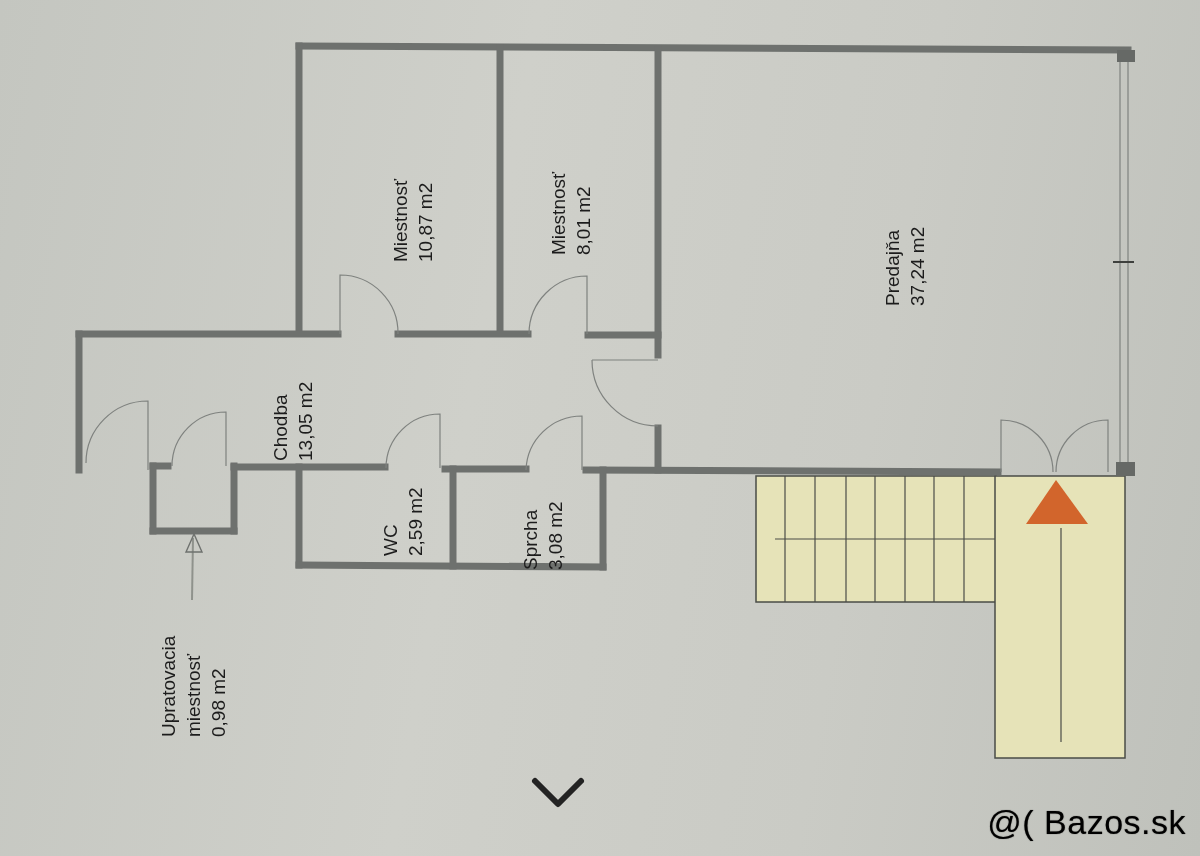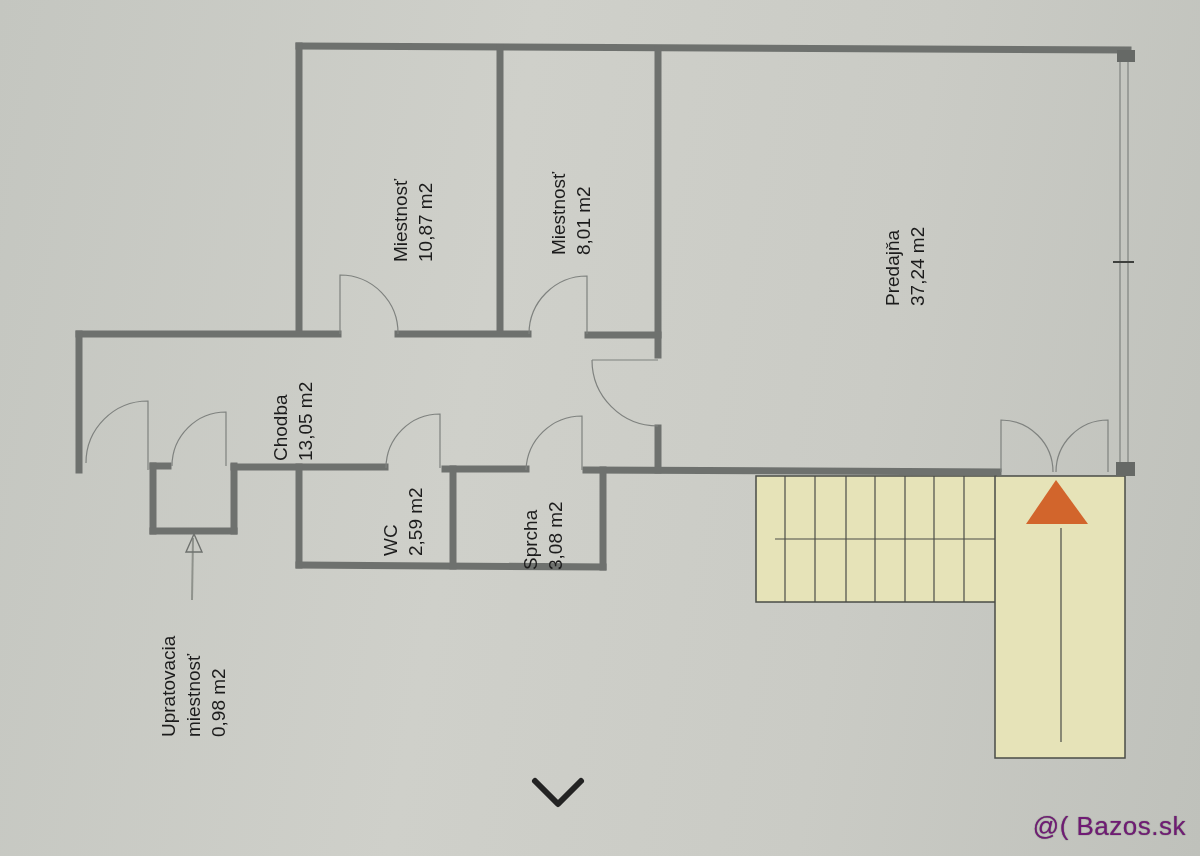--- a/index.html
+++ b/index.html
@@ -18,21 +18,21 @@
     .thin { stroke: #7f827f; stroke-width: 1.2; fill: none; }
     .stairline { stroke: #4a4c47; stroke-width: 1.2; fill: none; }
     .label {
       position: absolute; transform-origin: 0 0; transform: rotate(-90deg);
       color: #1c1c1c; font-size: 19px; line-height: 25px; white-space: nowrap;
     }
     .label span { display: block; }
     .chev { position: absolute; left: 530px; top: 775px; width: 56px; height: 36px; }
     .watermark {
       position: absolute; right: 14px; bottom: 14px;
-      font-size: 26px; color: #701a75; letter-spacing: 0.5px;
+      font-size: 34px; color: #000000; letter-spacing: 0.5px;
       text-shadow: 0 0 1px #7c7d78, 0 0 1px #7c7d78;
     }
   </style>
 </head>
 <body>
 
 <div class="paper"></div>
 
 <svg class="plan" width="1200" height="856" viewBox="0 0 1200 856">
 

